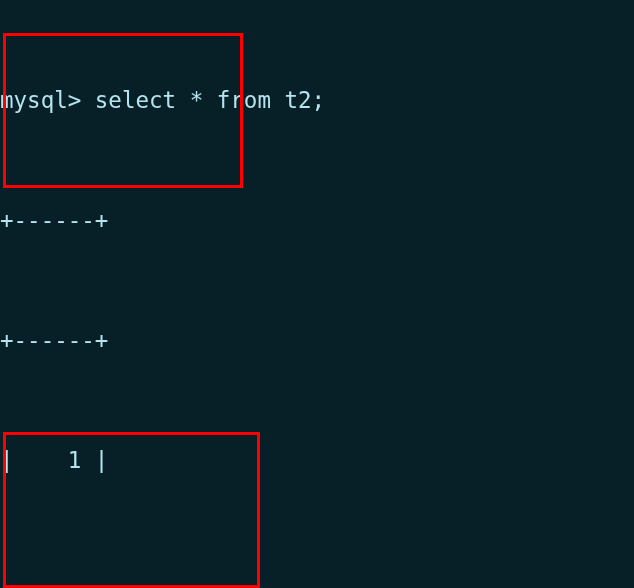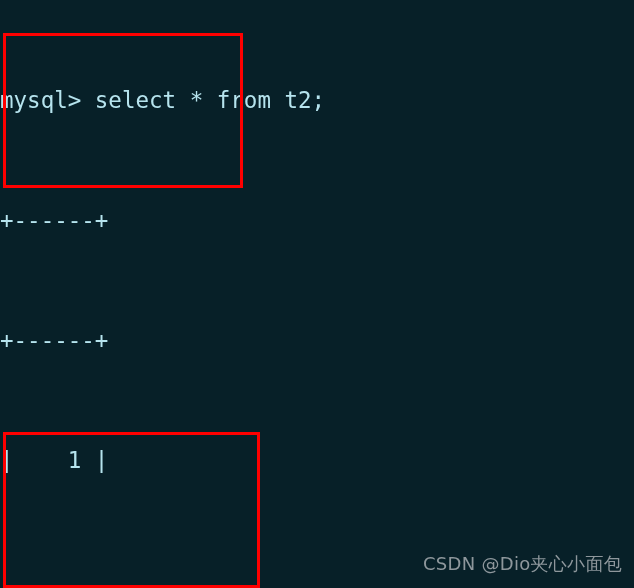--- a/index.html
+++ b/index.html
@@ -102,15 +102,14 @@
     
     
     
     
   </div>
 
   <div class="redbox" id="redbox-top"></div>
 
   <div class="redbox" id="redbox-bottom"></div>
 
-  <div id="watermark">CSDN @Dio夹心小面包</div>
 
 </div>
 
 </body></html>

